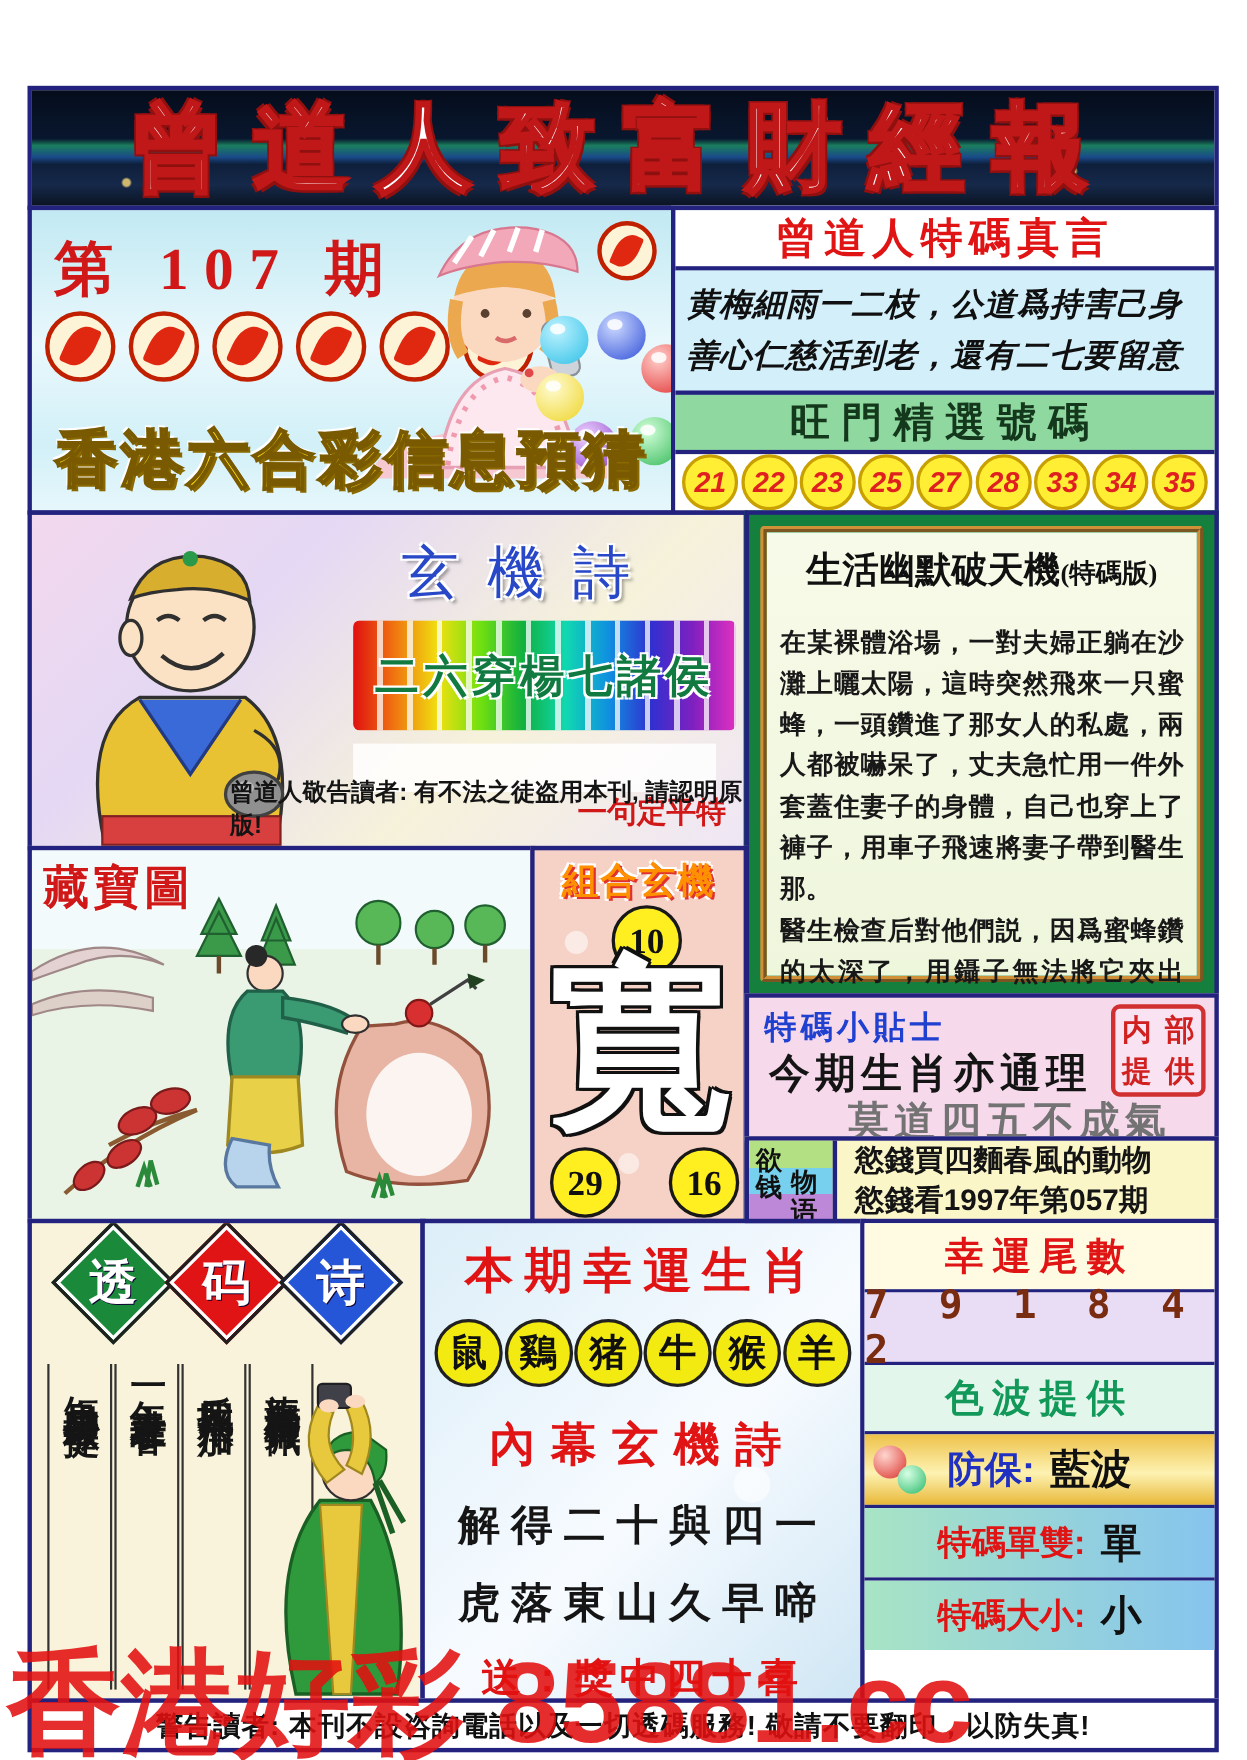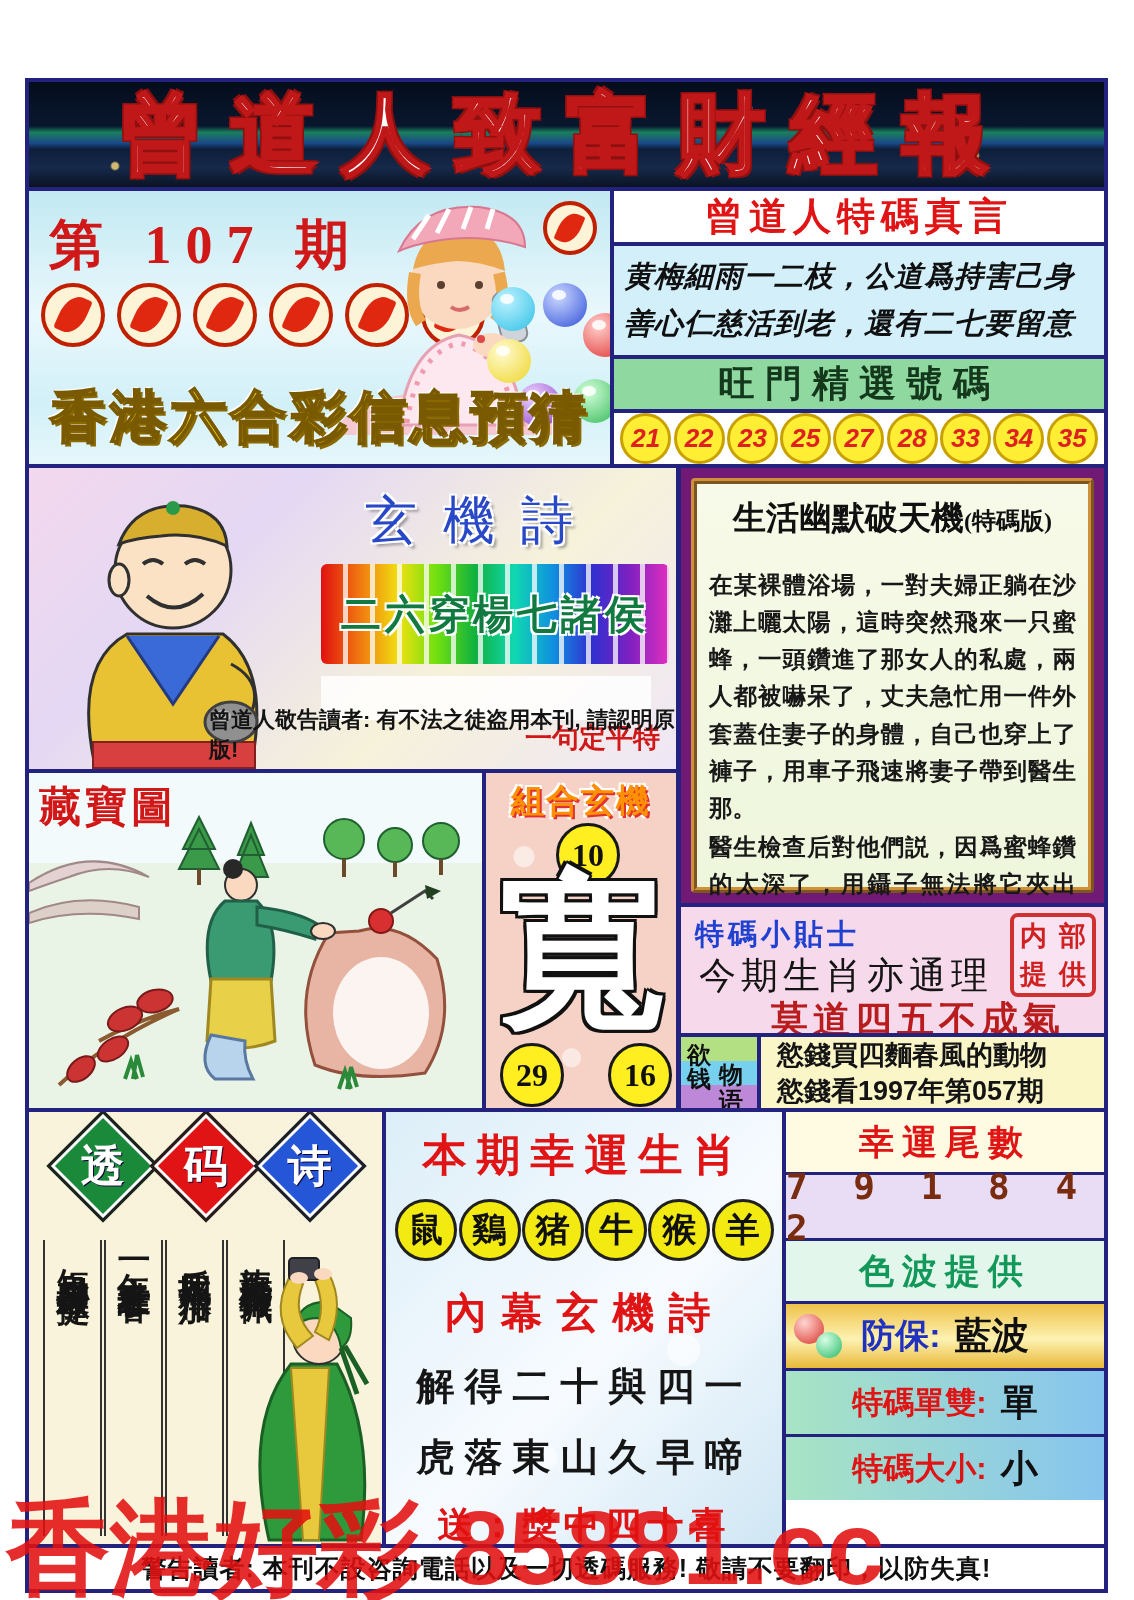--- a/index.html
+++ b/index.html
@@ -72,21 +72,21 @@
       linear-gradient(90deg,#e01010,#f07810,#f0e010,#70e010,#10b040,#10d8b0,#1090e0,#3030d0,#8020c0,#e030c0);
     display:flex;align-items:center;justify-content:center;}
   .rainbow span{color:#107a40;font-size:40px;font-weight:900;letter-spacing:4px;
     text-shadow:2px 2px 0 #fff,-2px -2px 0 #fff,2px -2px 0 #fff,-2px 2px 0 #fff;}
   .whitebox{position:absolute;left:292px;top:208px;width:330px;height:44px;background:rgba(255,255,255,.85);}
   .mystic-tag{position:absolute;right:16px;top:252px;color:#d01818;font-size:27px;font-weight:900;
     font-family:"Liberation Serif", serif;}
   .mystic-notice{position:absolute;left:180px;bottom:4px;color:#141414;font-size:22px;font-weight:700;}
 
   
-  #humor-panel{left:677px;top:436px;width:431px;height:443px;background:#701a75;padding:10px;}
+  #humor-panel{left:677px;top:436px;width:431px;height:443px;background:#15803d;padding:10px;}
   .humor-frame{width:100%;height:100%;box-sizing:border-box;border:6px ridge #d09038;border-radius:4px;
     padding:8px 12px;background:linear-gradient(180deg,#f7fae8,#eef6dc);}
   .humor-title-row{text-align:center;margin-top:4px;}
   .humor-title{color:#101010;font-size:33px;font-weight:900;font-family:"Liberation Serif", serif;}
   .humor-suffix{color:#101010;font-size:24px;font-weight:700;font-family:"Liberation Serif", serif;}
   .humor-text{margin-top:26px;color:#181818;font-size:23.5px;line-height:1.58;font-weight:700;
     font-family:"Liberation Serif", serif;text-align:justify;}
   .humor-text + .humor-text{margin-top:2px;}
 
   
@@ -111,23 +111,23 @@
   .cb-left{left:14px;top:270px;}
   .cb-right{left:122px;top:270px;}
   .combo-char{position:absolute;left:0;right:0;top:96px;text-align:center;color:#ffffff;font-size:168px;font-weight:900;
     font-family:"Liberation Serif", serif;line-height:1.0;
     text-shadow:3px 0 0 #111,-3px 0 0 #111,0 3px 0 #111,0 -3px 0 #111,3px 3px 0 #111,-3px -3px 0 #111,3px -3px 0 #111,-3px 3px 0 #111;}
 
   
   #tips-panel{left:677px;top:875px;width:431px;height:134px;background:#f7d9ec;overflow:hidden;}
   .tips-title{position:absolute;left:14px;top:8px;color:#2040d0;font-size:29px;font-weight:900;letter-spacing:4px;
     font-family:"Liberation Serif", serif;}
-  .tips-line1{position:absolute;left:18px;top:44px;color:#141414;font-size:37px;font-weight:400;letter-spacing:5px;
-    font-family:"Liberation Serif", serif;}
-  .tips-line2{position:absolute;left:90px;top:88px;color:#b91c1c;font-size:37px;font-weight:900;letter-spacing:5px;
+  .tips-line1{position:absolute;left:18px;top:44px;color:#141414;font-size:37px;font-weight:700;letter-spacing:5px;
+    font-family:"Liberation Serif", serif;}
+  .tips-line2{position:absolute;left:90px;top:88px;color:#737373;font-size:37px;font-weight:900;letter-spacing:5px;
     font-family:"Liberation Serif", serif;}
   .stamp{position:absolute;right:8px;top:6px;width:78px;height:76px;border:4px solid #d03030;border-radius:8px;
     display:grid;grid-template-columns:1fr 1fr;align-items:center;justify-items:center;background:rgba(255,255,255,.25);}
   .stamp span{color:#d02020;font-size:27px;font-weight:900;font-family:"Liberation Serif", serif;line-height:1;}
 
   
   #money-panel{left:677px;top:1005px;width:431px;height:80px;background:#faf6c8;display:flex;}
   .money-label{width:76px;border-right:4px solid #23237f;position:relative;
     background:linear-gradient(180deg,#b4e084 0 34%,#76d0ee 34% 67%,#be88d8 67% 100%);}
   .money-label .c1{position:absolute;left:6px;top:2px;}

